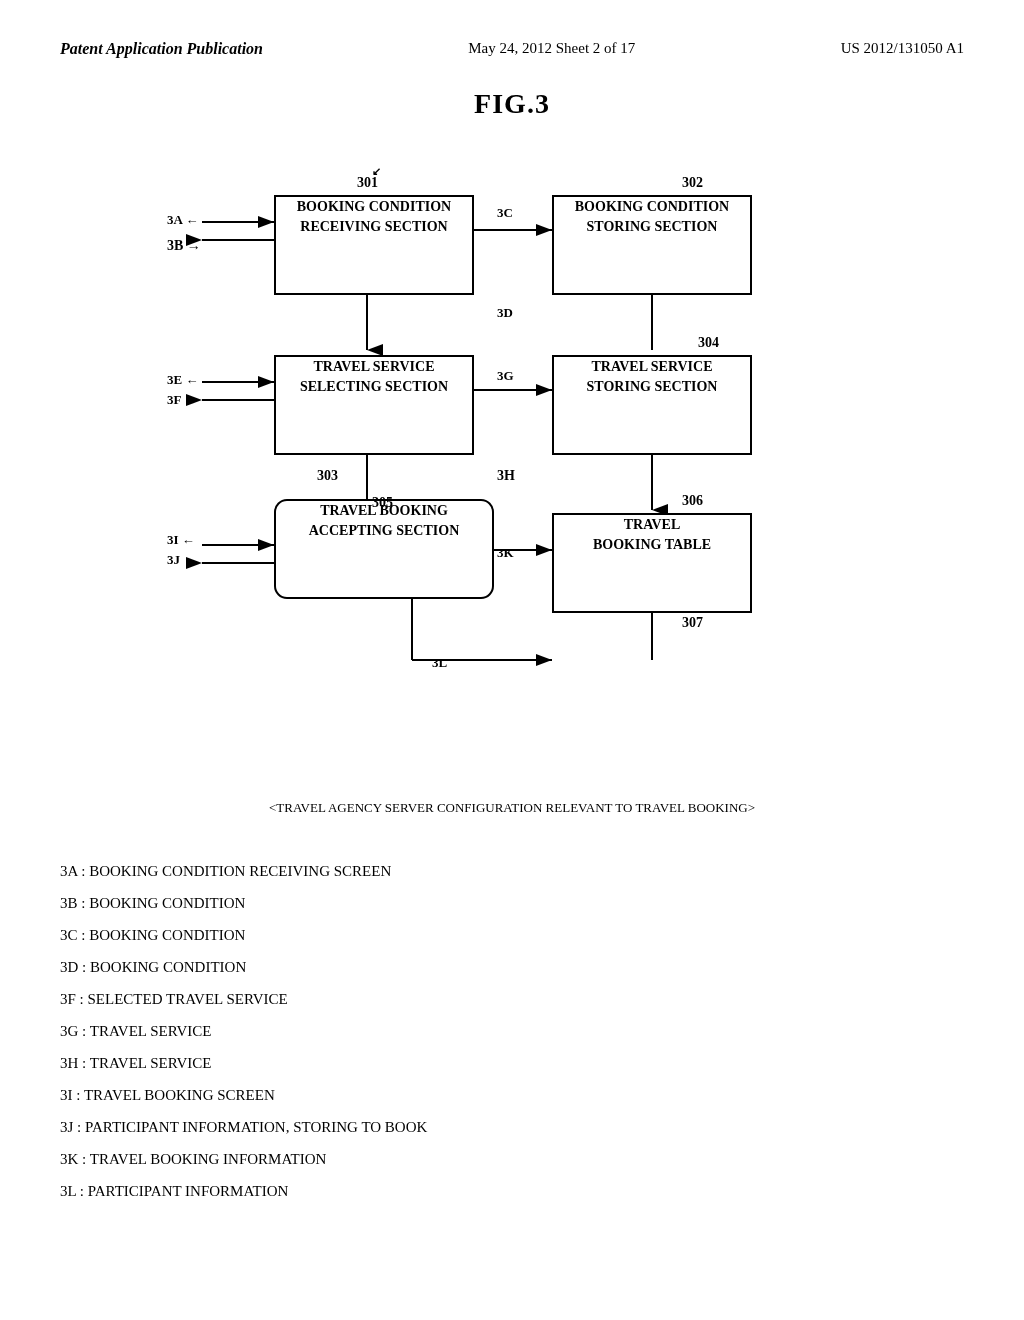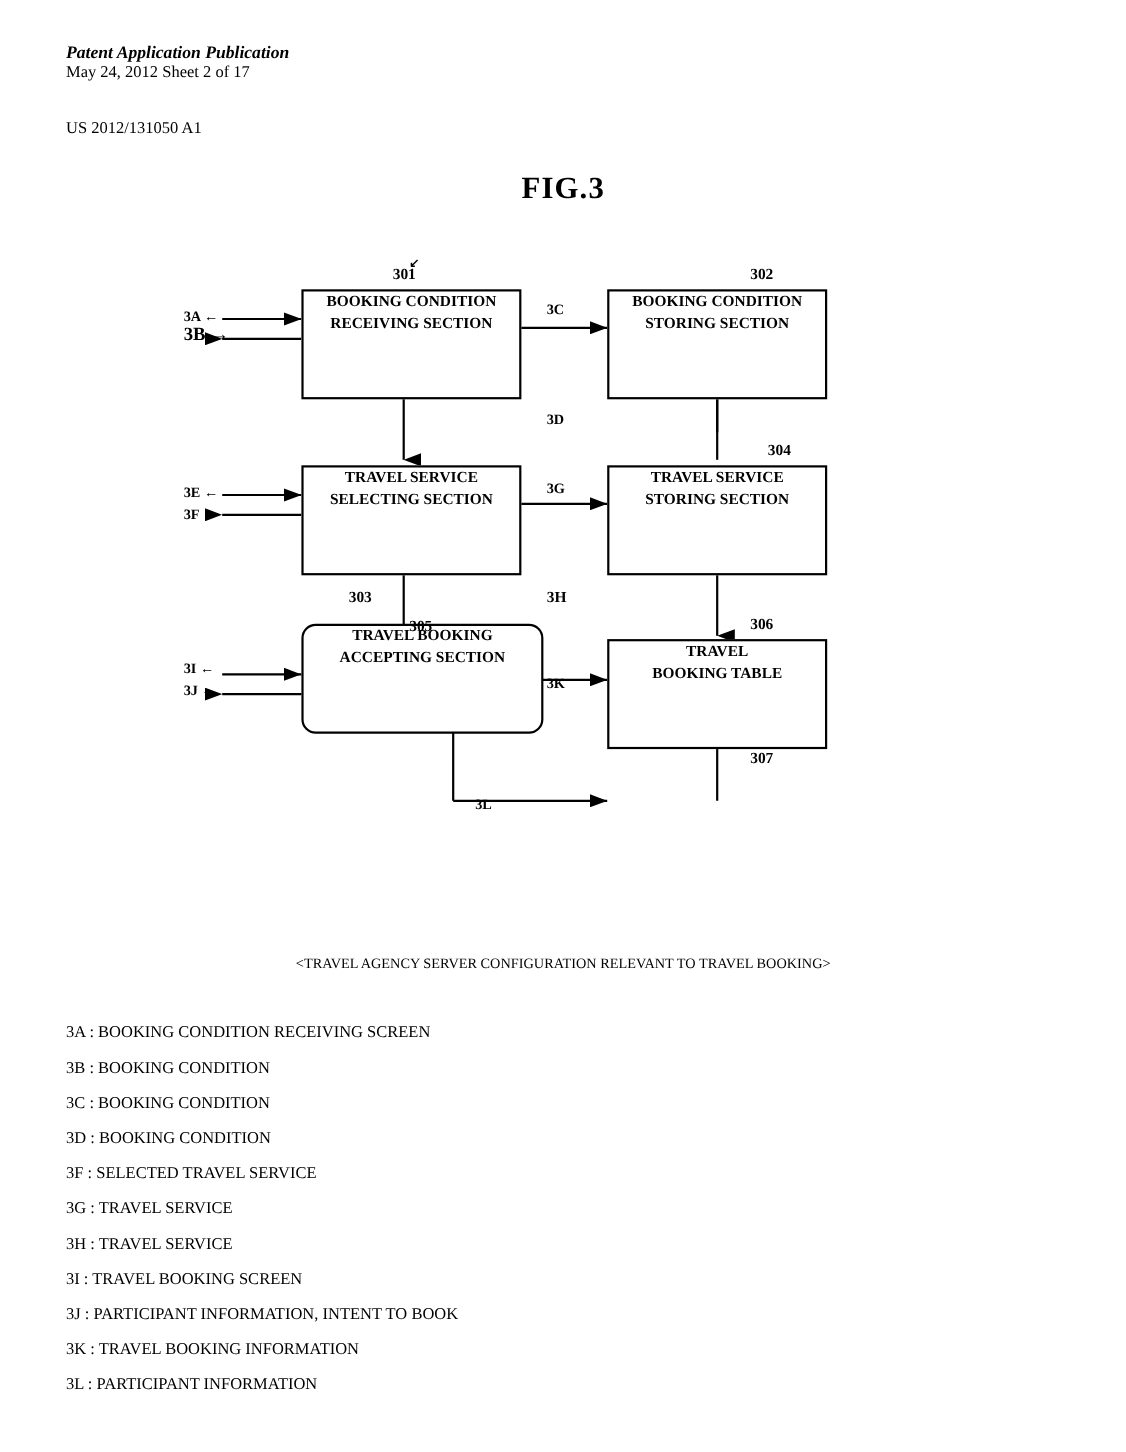--- a/index.html
+++ b/index.html
@@ -11,36 +11,34 @@
       padding: 40px 60px;
       color: #000;
     }
 
     .header {
       display: flex;
       justify-content: space-between;
       align-items: flex-start;
       margin-bottom: 30px;
       font-size: 15px;
-      flex-direction: column;
     }
 
     .header-left {
       font-weight: bold;
       font-style: italic;
       font-size: 16px;
     }
 
     .header-center {
       font-size: 15px;
     }
 
     .header-right {
       font-size: 15px;
-      margin-top: 34px;
     }
 
     .fig-title {
       text-align: center;
       font-size: 28px;
       font-weight: bold;
       margin-bottom: 30px;
       letter-spacing: 1px;
     }
 
@@ -197,21 +195,21 @@
   <div class="box" style="left:390px; top:363px; width:200px; height:100px;">
     <div>TRAVEL<br>BOOKING TABLE</div>
   </div>
 
   <div class="ref-label" style="left:520px; top:343px;">306</div>
 
 
   <div class="ref-label" style="left:520px; top:465px;">307</div>
 
   <div class="ref-label" style="left:5px; top:62px; font-size:13px;">3A ←</div>
-  <div class="ref-label" style="left:5px; top:76px; font-size:17px;">3B →</div>
+  <div class="ref-label" style="left:5px; top:88px; font-size:14px;">3B →</div>
 
   <div class="ref-label" style="left:335px; top:55px; font-size:13px;">3C</div>
 
   <div class="ref-label" style="left:335px; top:155px; font-size:13px;">3D</div>
 
   <div class="ref-label" style="left:5px; top:222px; font-size:13px;">3E ←</div>
   <div class="ref-label" style="left:5px; top:242px; font-size:13px;">3F →</div>
 
   <div class="ref-label" style="left:335px; top:218px; font-size:13px;">3G</div>
 
@@ -230,16 +228,16 @@
 
 <div class="legend">
   <div class="legend-item">3A : BOOKING CONDITION RECEIVING SCREEN</div>
   <div class="legend-item">3B : BOOKING CONDITION</div>
   <div class="legend-item">3C : BOOKING CONDITION</div>
   <div class="legend-item">3D : BOOKING CONDITION</div>
   <div class="legend-item">3F : SELECTED TRAVEL SERVICE</div>
   <div class="legend-item">3G : TRAVEL SERVICE</div>
   <div class="legend-item">3H : TRAVEL SERVICE</div>
   <div class="legend-item">3I : TRAVEL BOOKING SCREEN</div>
-  <div class="legend-item">3J : PARTICIPANT INFORMATION, INTENT TO BOOK</div>
+  <div class="legend-item">3J : PARTICIPANT INFORMATION, STORING TO BOOK</div>
   <div class="legend-item">3K : TRAVEL BOOKING INFORMATION</div>
   <div class="legend-item">3L : PARTICIPANT INFORMATION</div>
 </div>
 
 </body></html>

